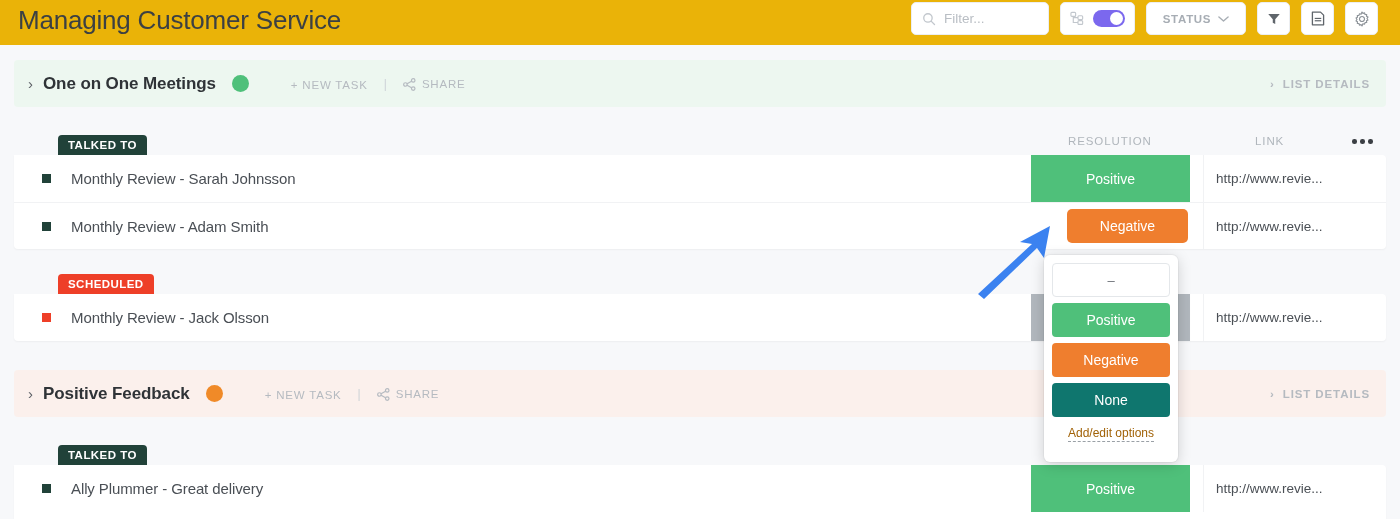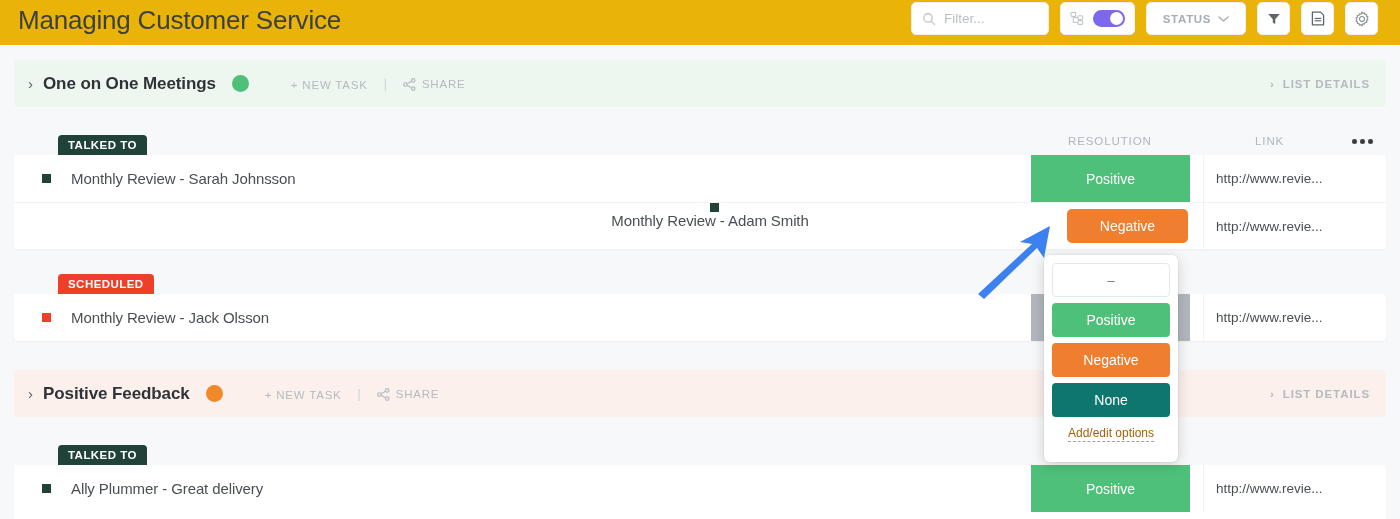--- a/index.html
+++ b/index.html
@@ -84,21 +84,21 @@
   .colhead { position: absolute; font-size: 11.5px; letter-spacing: 0.9px; color: #b0b6bc; font-weight: 500; }
   .dots { position: absolute; display: flex; gap: 3.5px; }
   .dots i { width: 4.5px; height: 4.5px; border-radius: 50%; background: #3b3f44; display: block; }
 
   
   .rowgroup {
     position: absolute; left: 14px; width: 1372px; background: #fff;
     border-radius: 0 4px 4px 4px; box-shadow: 0 1px 2px rgba(0,0,0,0.045);
   }
   .row { position: relative; height: 47px; display: flex; align-items: center; }
-  .row + .row { border-top: 1px solid #f1f2f4; flex-direction: column; }
+  .row + .row { border-top: 1px solid #f1f2f4; }
   .row-sq { width: 9px; height: 9px; margin-left: 28px; flex: none; }
   .row-title {
     margin-left: 20px; font-size: 15px; color: #4a4f55; letter-spacing: -0.1px;
     white-space: nowrap;
   }
   .cell-res { position: absolute; left: 1017px; top: 0; width: 159px; height: 100%; }
   .pill-sq {
     position: absolute; inset: 0; display: flex; align-items: center; justify-content: center;
     color: #fff; font-size: 14px;
   }

